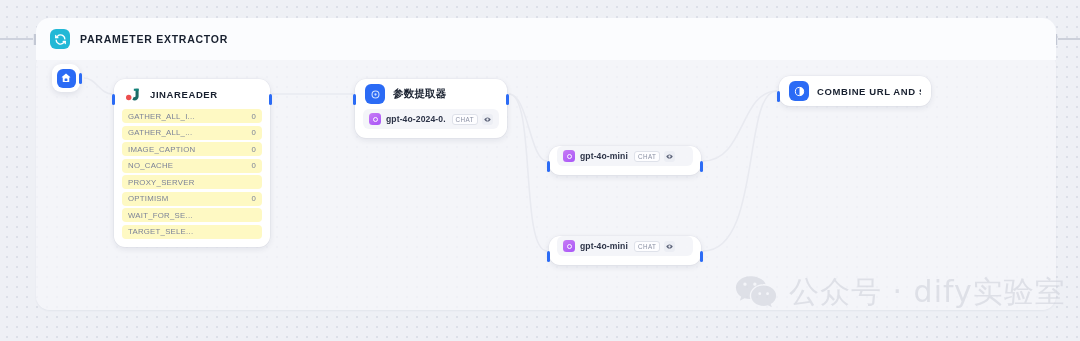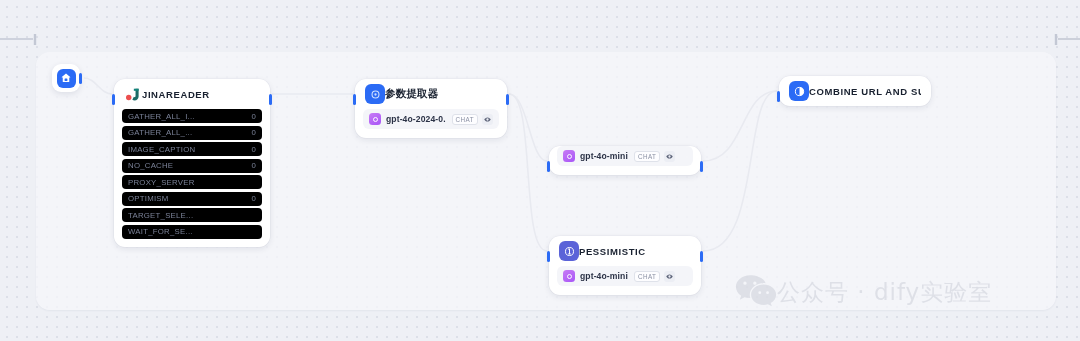--- a/index.html
+++ b/index.html
@@ -127,21 +127,21 @@
     align-items: center;
     height: 30px;
     padding: 0 10px;
     box-sizing: border-box;
   }
   .node-title {
     font-size: 9.5px;
     font-weight: bold;
     letter-spacing: 0.6px;
     color: #18202f;
-    margin-left: 0;
+    margin-left: 8px;
     white-space: nowrap;
     overflow: hidden;
   }
   .node-title.cjk {
     font-size: 10.5px;
     letter-spacing: 0.2px;
     text-align: right;
   }
 
   
@@ -169,21 +169,21 @@
   }
   .param-list {
     padding: 0 8px 8px 8px;
   }
   .param-row {
     display: flex;
     align-items: center;
     justify-content: space-between;
     height: 14px;
     margin-bottom: 2.5px;
-    background: #000000;
+    background: #fef9c3;
     border-radius: 4px;
     padding: 0 6px;
     box-sizing: border-box;
   }
   .param-row:last-child { margin-bottom: 0; }
   .param-key {
     font-size: 7.8px;
     color: #7b8298;
     letter-spacing: 0.25px;
     white-space: nowrap;
@@ -266,22 +266,23 @@
   #watermark {
     position: absolute;
     left: 735px;
     top: 272px;
     display: flex;
     align-items: center;
     z-index: 6;
     opacity: 0.5;
   }
   #watermark .wm-text {
-    font-size: 23px;
+    font-size: 30px;
     color: #c9ccd6;
+    margin-left: 12px;
     letter-spacing: 1px;
     white-space: nowrap;
     font-family: "DejaVu Sans", sans-serif;
   }
 </style>
 </head>
 <body>
 
 <div id="canvas">
 
@@ -301,20 +302,31 @@
 
     <path class="edge-path" d="M 509,94 C 536,94 520,251 547,251"></path>
 
     <path class="edge-path" d="M 703,161 C 745,161 740,91 777,91"></path>
 
     <path class="edge-path" d="M 703,251 C 762,251 742,91 777,91"></path>
   </svg>
 
   <div class="group-wrap">
     <div class="group-body"></div>
+    <div class="group-header">
+      <span class="tile tile-cyan">
+        <svg width="13" height="13" viewBox="0 0 24 24" fill="none" stroke="#ffffff" stroke-width="2.4" stroke-linecap="round" stroke-linejoin="round">
+          <path d="M20 11a8 8 0 0 0-13.6-5.1L3.5 8.5"></path>
+          <path d="M4 13a8 8 0 0 0 13.6 5.1l2.9-2.6"></path>
+          <path d="M3.2 4.6v4h4"></path>
+          <path d="M20.8 19.4v-4h-4"></path>
+        </svg>
+      </span>
+      <span class="group-title">PARAMETER EXTRACTOR</span>
+    </div>
   </div>
 
   <div id="node-start">
     <span class="tile tile-blue">
       <svg width="12" height="12" viewBox="0 0 24 24" fill="#ffffff">
         <path d="M12 3.2 3.6 10.2c-.4.3-.2 1 .3 1h1.6v8.1c0 .4.3.7.7.7h11.6c.4 0 .7-.3.7-.7v-8.1h1.6c.5 0 .7-.7.3-1L12 3.2z"></path>
         <rect x="9.2" y="13.1" width="5.6" height="5" rx="1.1" fill="#2b6bf5"></rect>
       </svg>
     </span>
     <span class="port port-out"></span>
@@ -352,25 +364,25 @@
       </div>
       <div class="param-row">
         <span class="param-key">PROXY_SERVER</span>
         <span class="param-val"></span>
       </div>
       <div class="param-row">
         <span class="param-key">OPTIMISM</span>
         <span class="param-val">0</span>
       </div>
       <div class="param-row">
+        <span class="param-key">WAIT_FOR_SE...</span>
+        <span class="param-val"></span>
+      </div>
+      <div class="param-row">
         <span class="param-key">TARGET_SELE...</span>
-        <span class="param-val"></span>
-      </div>
-      <div class="param-row">
-        <span class="param-key">WAIT_FOR_SE...</span>
         <span class="param-val"></span>
       </div>
     </div>
   </div>
 
   <div class="node" id="node-param">
     <span class="port port-in" style="top:15px;margin-top:0;"></span>
     <span class="port port-out" style="top:15px;margin-top:0;"></span>
     <div class="node-head">
       <span class="tile tile-blue">
@@ -412,31 +424,20 @@
             <path d="M12 5C6.8 5 2.7 9.2 1.4 11.5c-.2.3-.2.7 0 1C2.7 14.8 6.8 19 12 19s9.3-4.2 10.6-6.5c.2-.3.2-.7 0-1C21.3 9.2 17.2 5 12 5zm0 11a4 4 0 1 1 0-8 4 4 0 0 1 0 8z"></path>
           </svg>
         </span>
       </div>
     </div>
   </div>
 
   <div class="node" id="node-pess">
     <span class="port port-in" style="top:15px;margin-top:0;"></span>
     <span class="port port-out" style="top:15px;margin-top:0;"></span>
-    <div class="node-head">
-      <span class="tile tile-indigo">
-        <svg width="13" height="13" viewBox="0 0 24 24" fill="none" stroke="#ffffff" stroke-width="1.8">
-          <circle cx="12" cy="12" r="7.4"></circle>
-          <path d="M12 7.6v8.8" stroke-linecap="round"></path>
-          <path d="M10.2 7.6h1.8" stroke-linecap="round"></path>
-          <path d="M10.4 16.4h3.2" stroke-linecap="round"></path>
-        </svg>
-      </span>
-      <span class="node-title">PESSIMISTIC</span>
-    </div>
     <div class="model-wrap">
       <div class="model-row">
         <span class="model-icon">
             <i></i>
           </span>
         <span class="model-name">gpt-4o-mini</span>
         <span class="model-tag">CHAT</span>
         <span class="eye-badge">
           <svg width="7" height="7" viewBox="0 0 24 24" fill="#5c6378">
             <path d="M12 5C6.8 5 2.7 9.2 1.4 11.5c-.2.3-.2.7 0 1C2.7 14.8 6.8 19 12 19s9.3-4.2 10.6-6.5c.2-.3.2-.7 0-1C21.3 9.2 17.2 5 12 5zm0 11a4 4 0 1 1 0-8 4 4 0 0 1 0 8z"></path>

